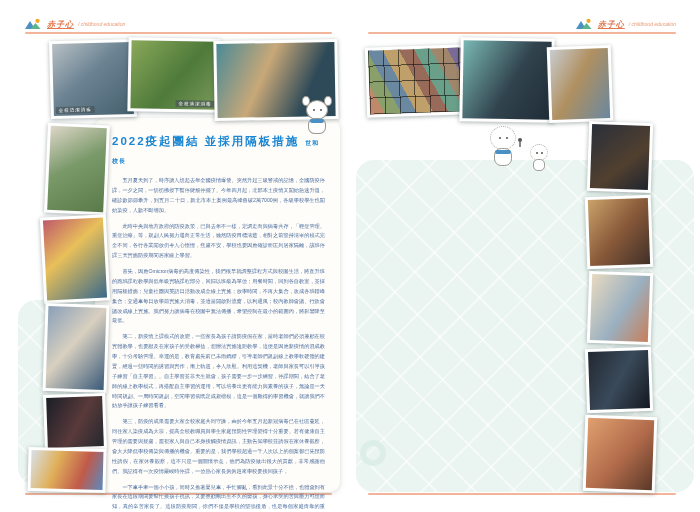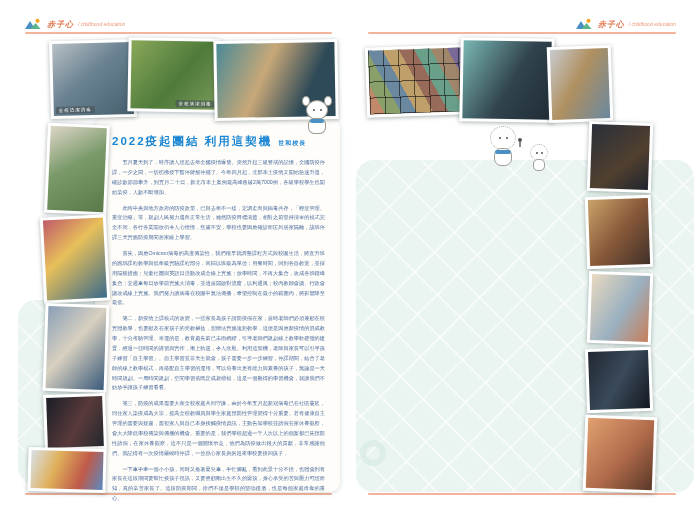--- a/index.html
+++ b/index.html
@@ -22,21 +22,21 @@
   }
   .band-l { left:18px; top:300px; width:318px; height:185px; }
   .band-l2 { left:100px; top:200px; width:236px; height:120px; opacity:.7; }
   .band-r { left:6px; top:160px; width:338px; height:332px; }
   .deco-circle { position:absolute; border:6px solid #ddeee8; border-radius:50%; z-index:0; }
 
   
   .brand { position:absolute; top:15px; display:flex; align-items:center; gap:4px; z-index:5; }
   .brand-left { left:25px; }
   .brand-right { right:24px; }
-  .brand-zh { color:#e2794f; font-size:8px; font-weight:bold; font-style:italic; letter-spacing:1px; }
+  .brand-zh { color:#e2794f; font-size:8px; font-weight:bold; font-style:italic; letter-spacing:1px;text-decoration:underline; }
   .brand-en { color:#e99a76; font-size:5px; font-style:italic; }
   .rule { position:absolute; height:2px; background:#f3b49c; border-radius:2px; z-index:1; }
   .rule-top-l { left:25px; top:32px; width:307px; }
   .rule-top-r { left:18px; top:32px; width:308px; }
   .rule-bot-l { left:25px; top:493px; width:307px; }
   .rule-bot-r { left:18px; top:493px; width:308px; }
 
   
   .photo {
     position:absolute; background:#fff; padding:3px;
@@ -129,21 +129,21 @@
         <span class="eye" style="left:6px;top:8px;"></span>
           <span class="eye" style="left:13px;top:8px;"></span>
       </div>
       <div class="blob" style="left:10px;top:-2px;width:8px;height:10px;"></div>
       <div class="blob" style="left:32px;top:-2px;width:8px;height:10px;"></div>
       <div class="blob" style="left:16px;top:20px;width:18px;height:16px;border-radius:40%;"></div>
       <div class="scarf" style="left:18px;top:21px;width:14px;height:4px;"></div>
     </div>
 
     <div class="card card-left">
-      <h1 class="l-title">2022疫起團結 利用這契機</h1><span class="l-author">世和校長</span>
+      <h1 class="l-title">2022疫起團結 並採用隔板措施</h1><span class="l-author">世和校長</span>
       <div class="l-body">
         <p>五月夏天到了，時序讓人想起去年全國疫情爆發、突然升起三級警戒的記憶，全國防疫停課，一夕之間，一切彷彿按下暫停鍵般停擺了。今年四月起，北部本土疫情又開始急速升溫，確診數節節攀升，到五月二十日，新北市本土案例最高峰曾破2萬7000例，各級學校學生也開始染疫，人數不斷增加。</p>
         <p>此時中央與地方政府的防疫政策，已與去年不一樣，定調走向與病毒共存，「輕症管理、重症治療」等，規劃人民努力邁向正常生活，雖然防疫目標清楚，相對之前堅持清零的模式完全不同，各行各業開放仍令人心惶惶，焦慮不安，學校也要因應確診而匡列居家隔離，該班停課三天實施防疫期間居家線上學習。</p>
         <p>首先，因應Omicron病毒的高度傳染性，我們很早就調整課程方式與校園生活，將直升班的跑班課程教學與低年級實驗課程部分，回歸以班級為單位；用餐時間，回到各自教室，並採用隔板措施；兒童社團與英語日活動改成全線上實施；放學時間，不再大集合，改成各班錯峰集合；交通車每日放學前實施大消毒，並適當開啟對流窗，以利通風；校內教師會議、行政會議改成線上實施。我們努力讓病毒在校園中無法傳播，希望控制在最小的範圍內，將影響降至最低。</p>
         <p>第二，新疫情上課模式的改變，一些家長為孩子請防疫假在家，當時老師們必須兼顧在校實體教學，也要顧及在家孩子的受教權益，想辦法實施遠距教學，這便是因應新疫情的混成教學，十分考驗管理。幸運的是，教育處先前已未雨綢繆，引導老師們規劃線上教學軟硬體的建置，經過一些時間的講習與實作，漸上軌道，令人欣慰。利用這契機，老師與家長可以引導孩子練習「自主學習」。自主學習並非天生就會，孩子需要一步一步練習，停課期間，結合了老師的線上教學模式，再搭配自主學習的運用，可以培養出更有能力與素養的孩子，無論是一天時間規劃、一周時間規劃，空閒學習依既定成規楷模，這是一個難得的學習機會，就讓我們不妨放手讓孩子練習看看。</p>
         <p>第三，防疫的成果需要大家全校家庭共同守護，由於今年五月起新冠病毒已在社區蔓延，同住家人染疫成為大宗，提高全校教職員與學生家庭預防性管理變得十分重要。若有健康自主管理的需要與疑慮，需視家人與自己本身接觸疫情資訊，主動告知學校並請假在家休養觀察，會大大降低學校傳染與傳播的機會。重要的是，我們學校超過一千人次以上的個案都已先預防性請假，在家休養觀察，這不只是一個關懷示意，他們為防疫做出很大的貢獻，非常感謝他們。我記得有一次疫情嚴峻時停課，一位熱心家長匆匆趕來學校要接回孩子，</p>
         <p>一下車手牽一個小小孩，同時又推著嬰兒車，手忙腳亂，看到此景十分不捨，也體會到有家長在這段期間要幫忙接孩子視訊，又要照顧剛出生不久的嬰孩，身心承受的苦與壓力可想而知，真的辛苦家長了。這段防疫期間，你們不僅是學校的堅強後盾，也是每個家庭倚靠的重心。</p>
       </div>
     </div>
   </div>

